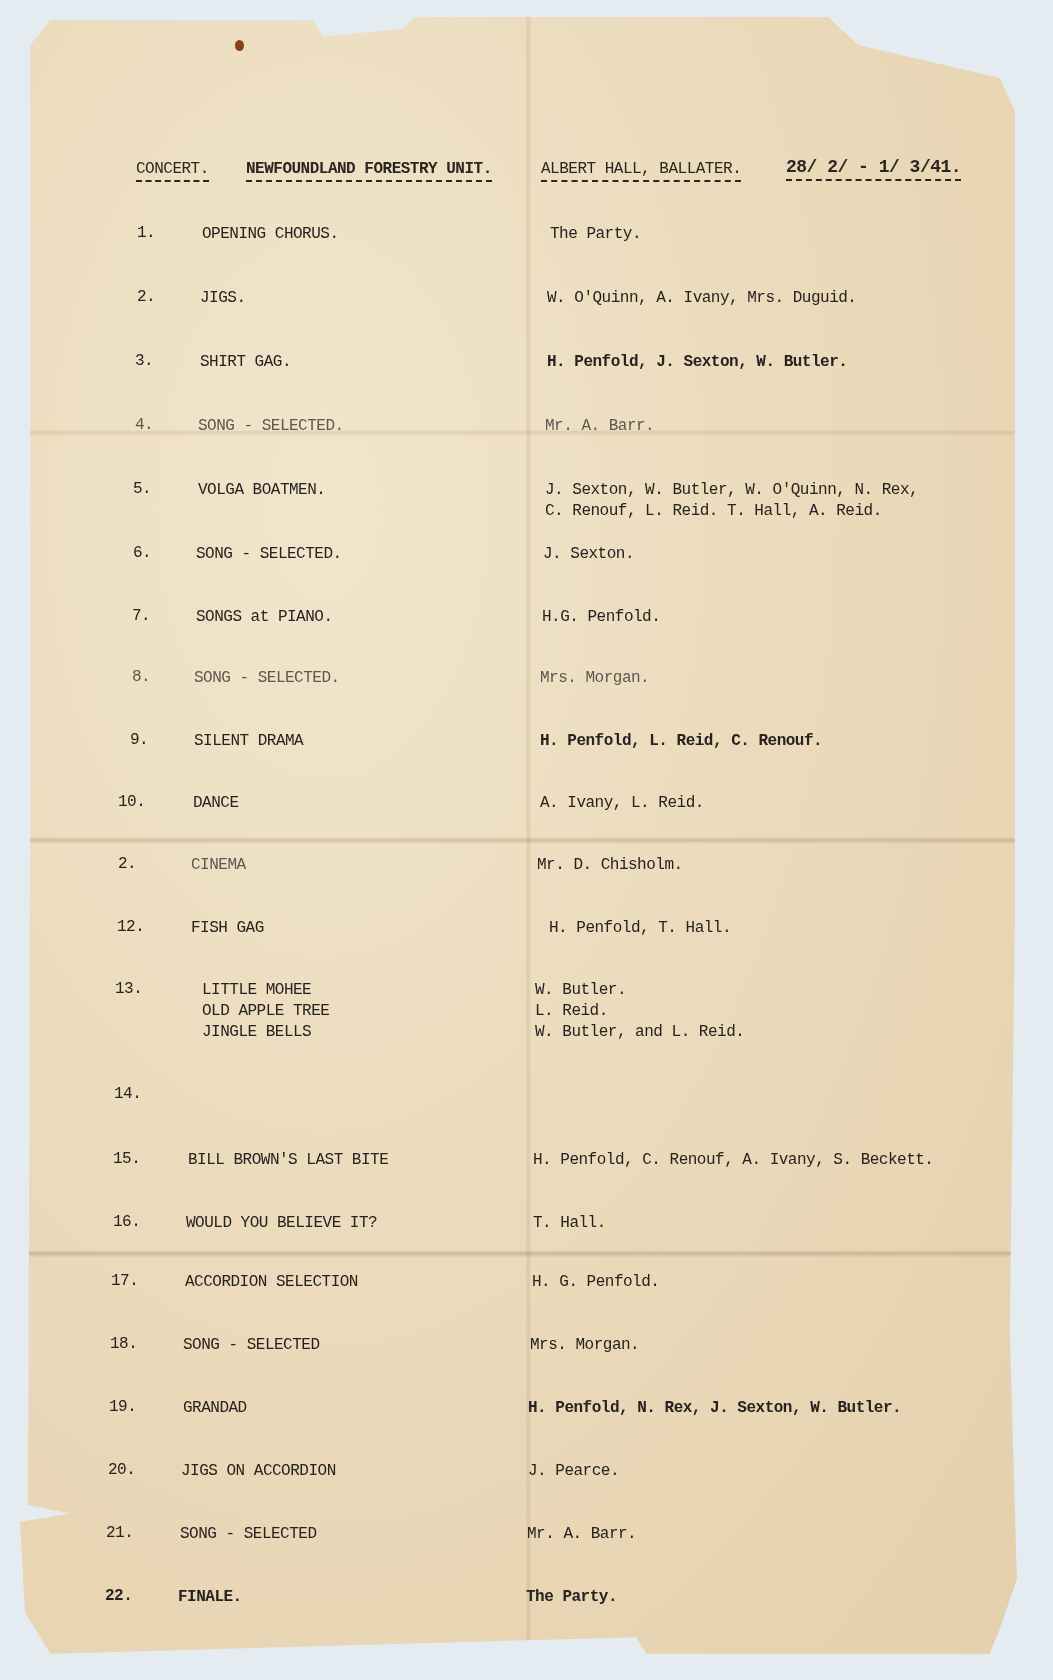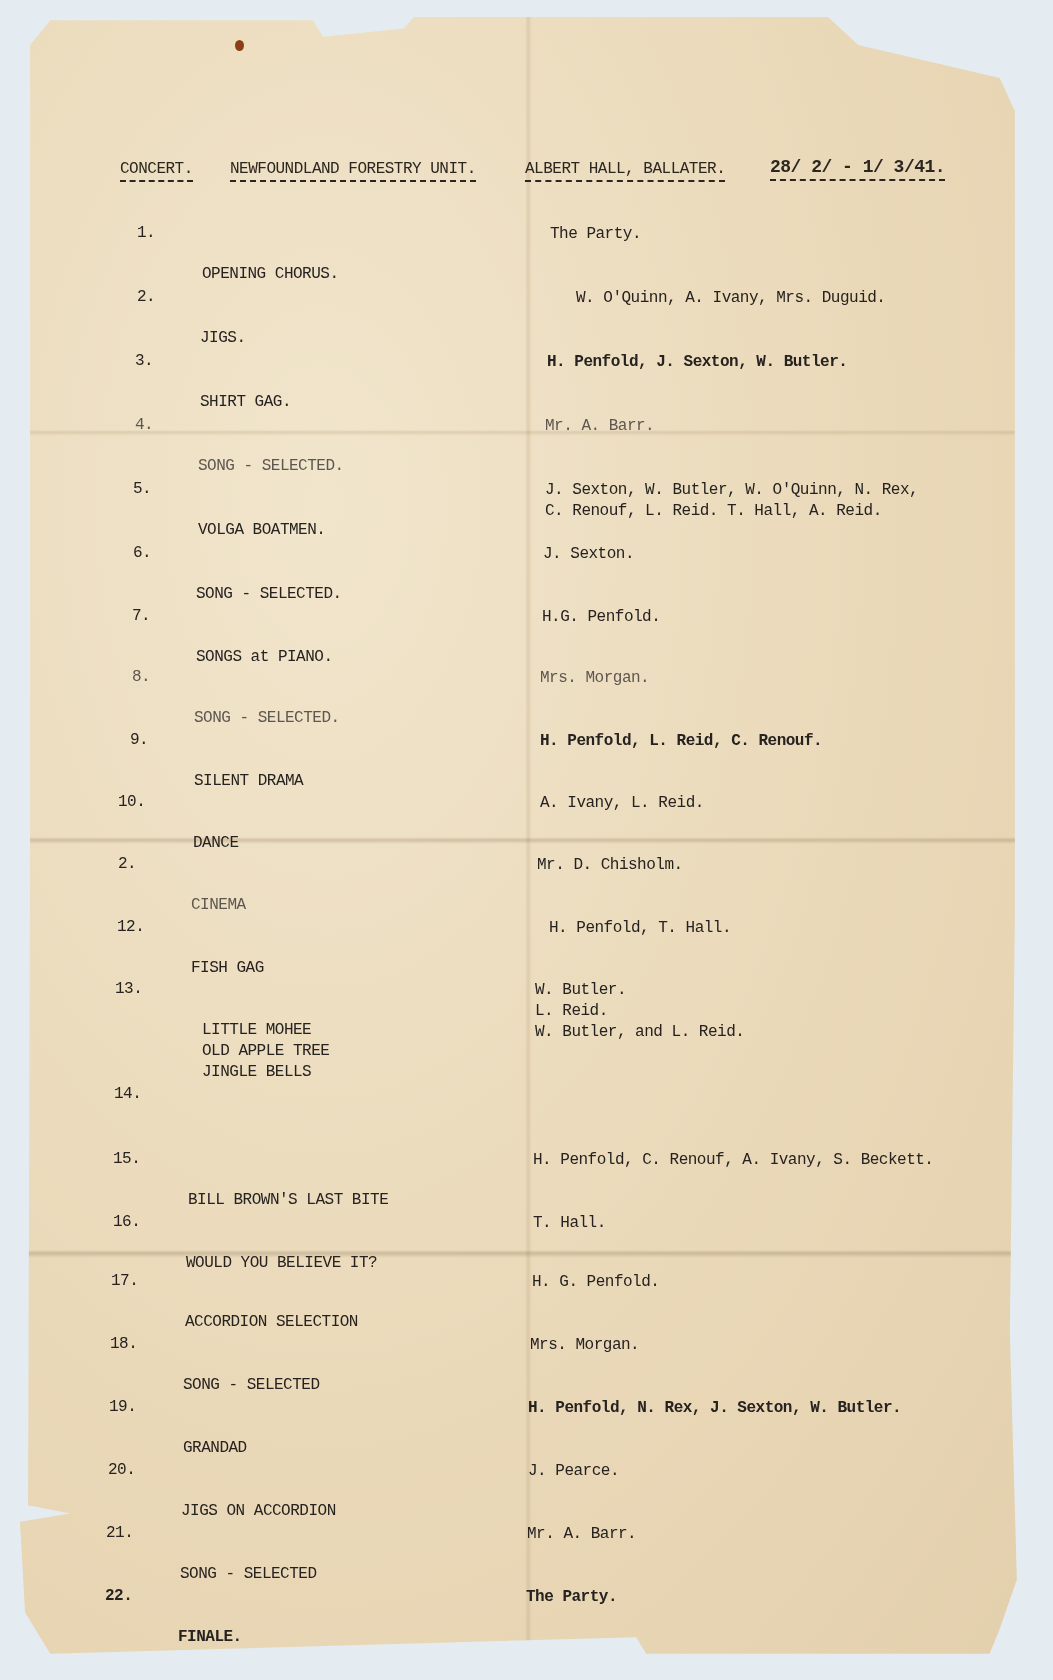--- a/index.html
+++ b/index.html
@@ -20,38 +20,38 @@
       radial-gradient(ellipse at 30% 30%, #f1e5cc 0%, #ead9b9 55%, #e3cfac 100%);
     clip-path: polygon(1% 2%, 3% 0.5%, 29% 0.5%, 30% 1.5%, 38% 1%, 39% 0.3%, 80% 0.3%, 83% 2%, 97% 4%, 98.5% 6%, 98.5% 55%, 98% 80%, 98.7% 95%, 97% 98%, 96% 99.5%, 62% 99.5%, 61% 98.5%, 3% 99.5%, 0.5% 97%, 0% 91.5%, 5% 91%, 0.8% 90.5%, 1% 50%);
     box-shadow: 0 0 4px rgba(0,0,0,0.15);
   }
   .stain {
     position: absolute; left: 235px; top: 40px;
     width: 9px; height: 11px; border-radius: 50%;
     background: #8a3f16;
   }
   .header {
-    position: absolute; top: 160px; left: 120px;
+    position: absolute; top: 160px; left: 136px;
     width: 830px; height: 30px;
     font-size: 16px; color: #2b2620; letter-spacing: -0.5px;
   }
   .header span {
     position: absolute; white-space: nowrap;
     border-bottom: 2px dashed #2b2620; padding-bottom: 2px;
   }
   .h-concert { left: 0; }
-  .h-unit { left: 110px; }
+  .h-unit { left: 110px; font-weight: bold; }
   .h-venue { left: 405px; }
   .h-date { left: 650px; font-weight: bold; font-size: 18px; top: -3px; }
   .row {
     position: absolute; left: 0; width: 1053px;
     font-size: 16px; color: #262220; letter-spacing: -0.5px;
   }
   .num { position: absolute; white-space: nowrap; }
-  .title { position: absolute; white-space: pre-line; line-height: 21px; margin-top: 40px; }
+  .title { position: absolute; white-space: pre-line; line-height: 21px; }
   .perf { position: absolute; white-space: pre-line; line-height: 21px; }
   .faint { color: #5d5750; }
   .bold { font-weight: bold; }
 </style>
 </head>
 <body>
 
 <div class="paper"></div>
 <div class="stain"></div>
 
@@ -64,21 +64,21 @@
 
 <div>
   <div class="row" style="top:224px">
     <span class="num" style="left:137px">1.</span>
     <span class="title" style="left:202px">OPENING CHORUS.</span>
     <span class="perf" style="left:550px">The Party.</span>
   </div>
   <div class="row" style="top:288px">
     <span class="num" style="left:137px">2.</span>
     <span class="title" style="left:200px">JIGS.</span>
-    <span class="perf" style="left:576px">W. O'Quinn, A. Ivany, Mrs. Duguid.</span>
+    <span class="perf" style="left:547px">W. O'Quinn, A. Ivany, Mrs. Duguid.</span>
   </div>
   <div class="row" style="top:352px">
     <span class="num" style="left:135px">3.</span>
     <span class="title" style="left:200px">SHIRT GAG.</span>
     <span class="perf bold" style="left:547px">H. Penfold, J. Sexton, W. Butler.</span>
   </div>
   <div class="row faint" style="top:416px">
     <span class="num" style="left:135px">4.</span>
     <span class="title" style="left:198px">SONG - SELECTED.</span>
     <span class="perf" style="left:545px">Mr. A. Barr.</span>

